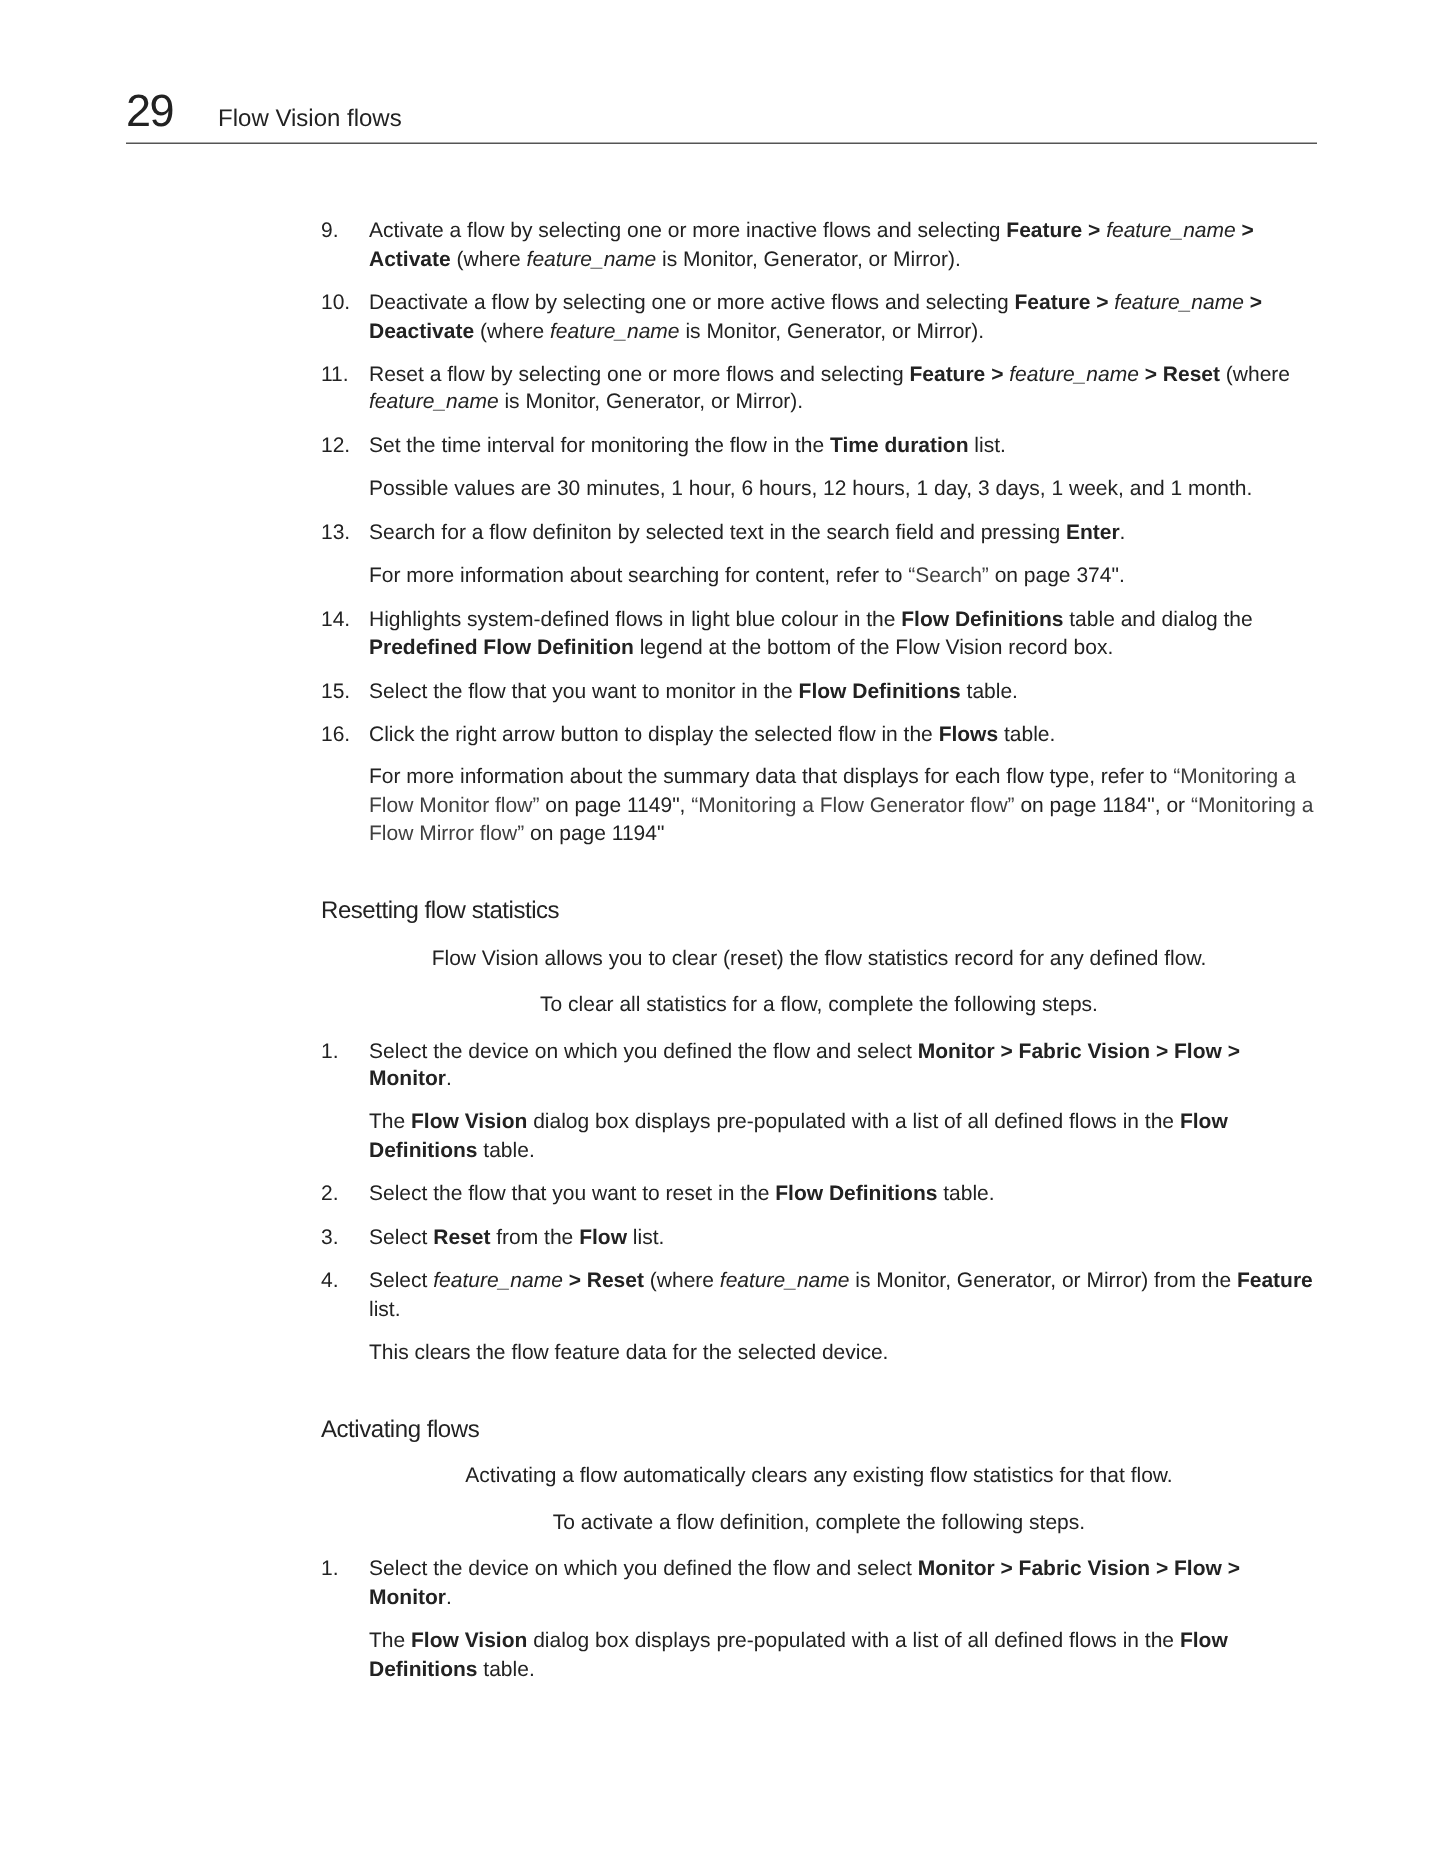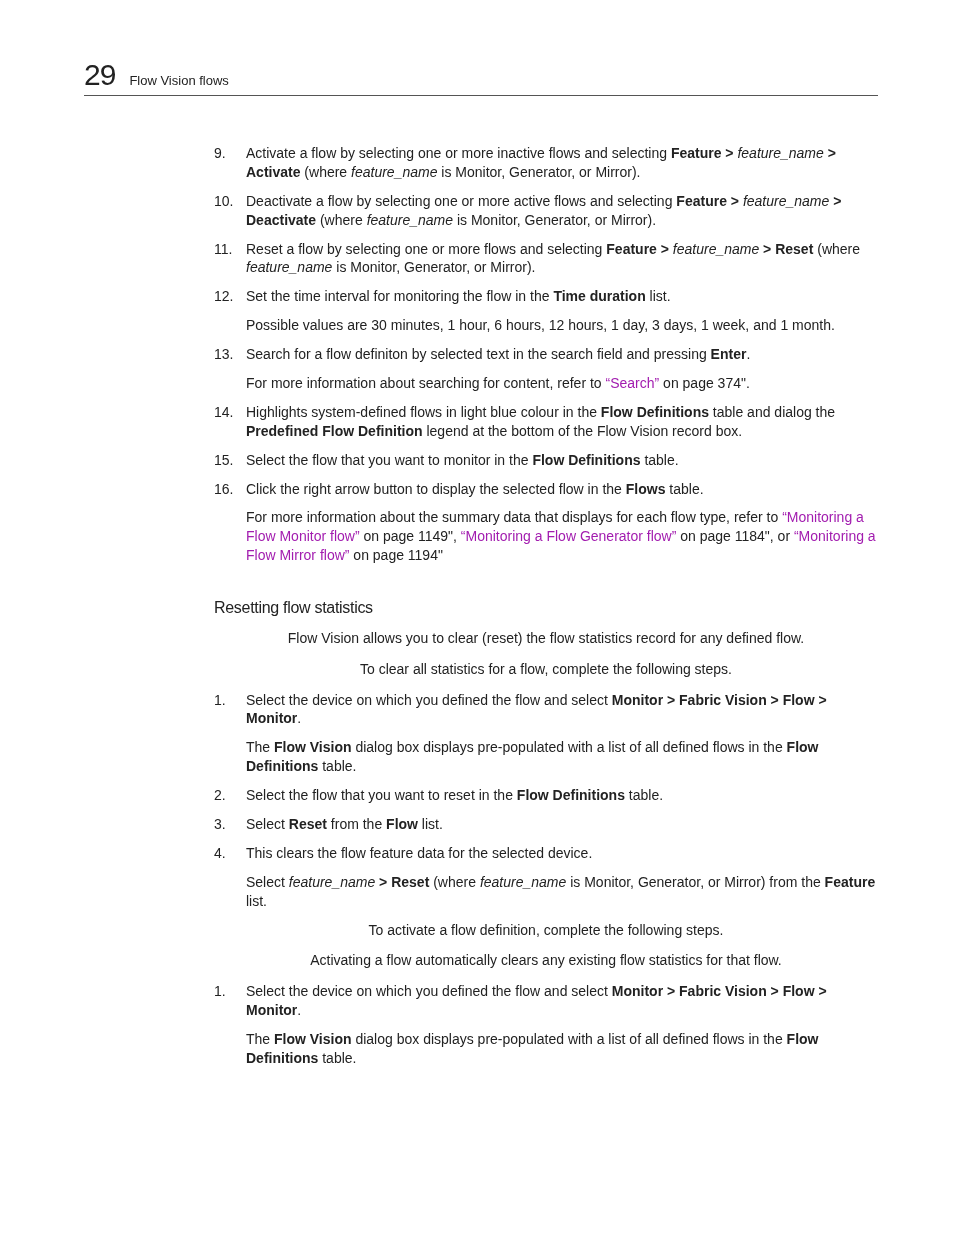--- a/index.html
+++ b/index.html
@@ -9,33 +9,33 @@
     color: #222;
     background: #fff;
     width: 954px;
   }
   .page {
     padding: 58px 76px 60px 84px;
   }
   .header {
     display: flex;
     align-items: baseline;
-    gap: 14px;
+    gap: 30px;
     margin-bottom: 48px;
     border-bottom: 1px solid #555;
     padding-bottom: 3px;
   }
   .header .pg {
     font-size: 30px;
     font-family: Arial, Helvetica, sans-serif;
     font-weight: 400;
     letter-spacing: -1px;
   }
   .header .crumb {
-    font-size: 13px;
+    font-size: 16px;
     color: #222;
   }
   .content {
     margin-left: 130px;
     font-size: 14px;
     line-height: 1.35;
   }
   ol.steps {
     list-style: none;
     padding: 0;
@@ -61,21 +61,21 @@
     font-family: Arial, Helvetica, sans-serif;
     margin: 32px 0 10px 0;
     letter-spacing: -0.3px;
   }
   .para {
     margin: 0 0 12px 0;
     text-align: center;
   }
   .b { font-weight: bold; }
   .i { font-style: italic; }
-  a.lnk { color: #a21caf; text-decoration: none; text-align: right; }
+  a.lnk { color: #404040; text-decoration: none; text-align: right; }
 </style>
 </head>
 <body>
 
 <div class="page">
   <div class="header">
     <span class="pg">29</span>
     <span class="crumb">Flow Vision flows</span>
   </div>
 
@@ -130,27 +130,28 @@
         <li>
           <span class="num">2.</span>
           <p><span>Select the flow that you want to reset in the </span><span class="b">Flow Definitions</span><span> table.</span></p>
         </li>
         <li>
           <span class="num">3.</span>
           <p><span>Select </span><span class="b">Reset</span><span> from the </span><span class="b">Flow</span><span> list.</span></p>
         </li>
         <li>
           <span class="num">4.</span>
+          <p><span>Select </span><span class="i">feature_name</span><span class="b"> &gt; Reset</span><span> (where </span><span class="i">feature_name</span><span> is Monitor, Generator, or Mirror) from the </span><span class="b">Feature</span><span> list.</span></p>
           <p><span>This clears the flow feature data for the selected device.</span></p>
-          <p><span>Select </span><span class="i">feature_name</span><span class="b"> &gt; Reset</span><span> (where </span><span class="i">feature_name</span><span> is Monitor, Generator, or Mirror) from the </span><span class="b">Feature</span><span> list.</span></p>
         </li>
       </ol>
 
+    <h2>Activating flows</h2>
+    <p class="para">Activating a flow automatically clears any existing flow statistics for that flow.</p>
     <p class="para">To activate a flow definition, complete the following steps.</p>
-    <p class="para">Activating a flow automatically clears any existing flow statistics for that flow.</p>
     <ol class="steps" id="sec2-steps">
         <li>
           <span class="num">1.</span>
           <p><span>Select the device on which you defined the flow and select </span><span class="b">Monitor &gt; Fabric Vision &gt; Flow &gt; Monitor</span><span>.</span></p>
           <p><span>The </span><span class="b">Flow Vision</span><span> dialog box displays pre-populated with a list of all defined flows in the </span><span class="b">Flow Definitions</span><span> table.</span></p>
         </li>
       </ol>
   </div>
 </div>
 

